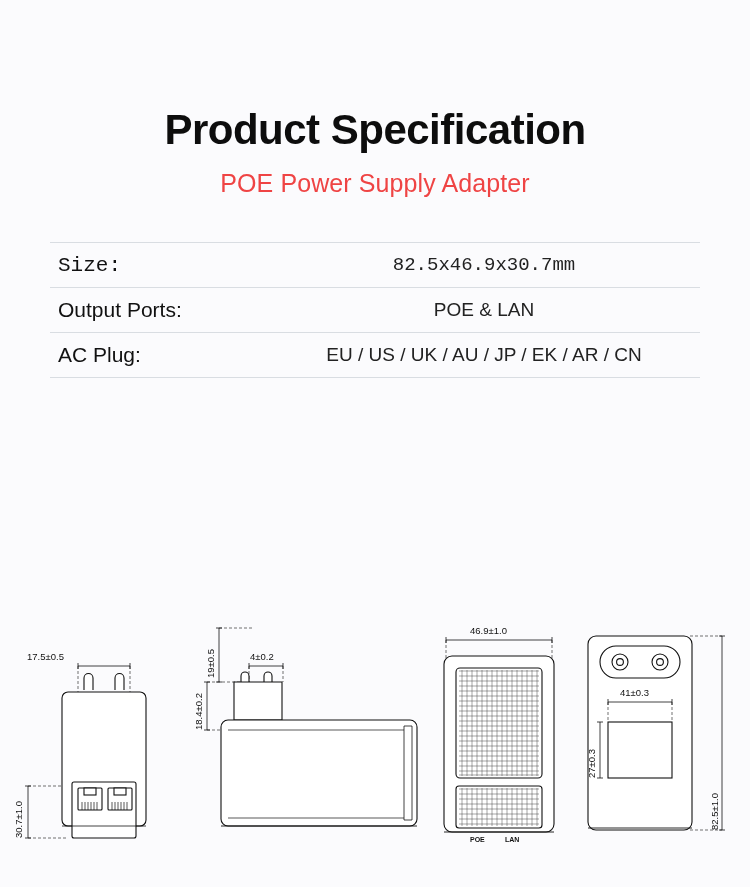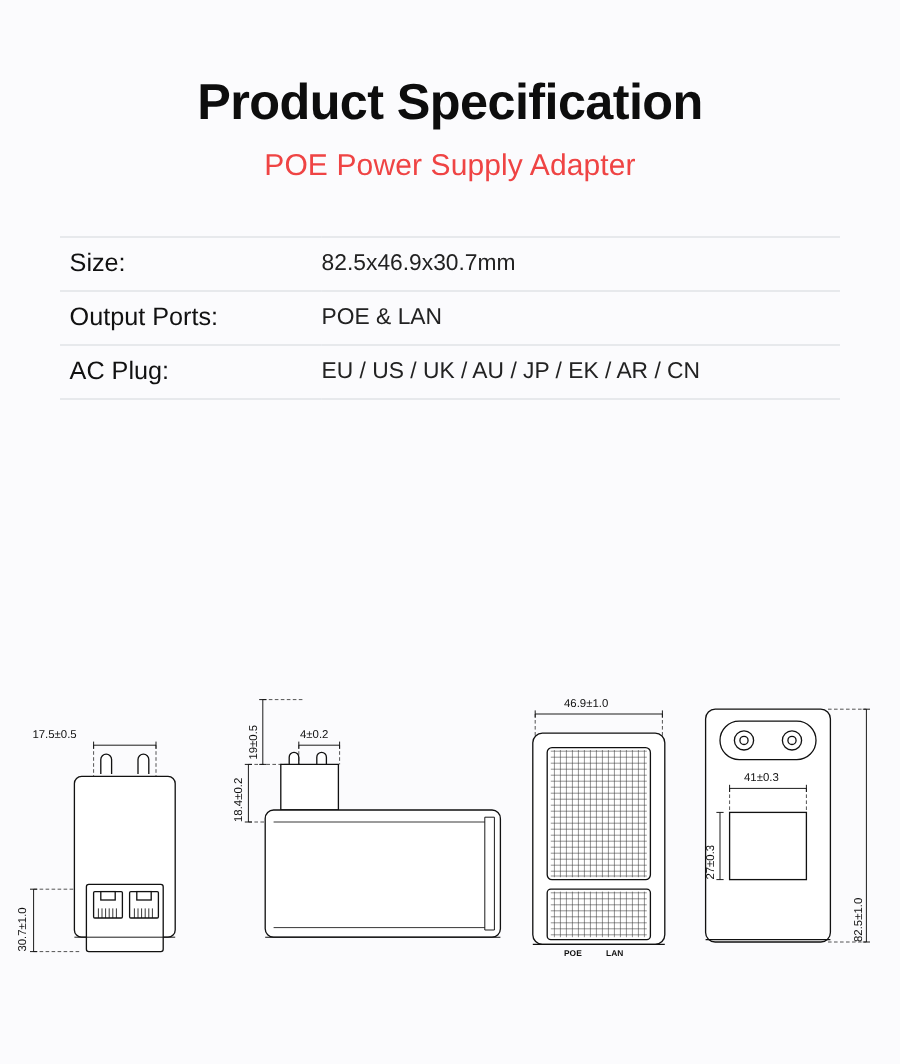--- a/index.html
+++ b/index.html
@@ -13,20 +13,21 @@
     font-family: "Liberation Sans", sans-serif;
     color: #111;
     overflow: hidden;
     position: relative;
   }
   .page {
     width: 750px;
     height: 647px;
     position: relative;
     box-sizing: border-box;
+    margin-top: 45px;
   }
 
   
   .header {
     padding-top: 62px;
     text-align: center;
   }
   .title {
     font-size: 42px;
     font-weight: bold;
@@ -51,32 +52,34 @@
   .spec-table tr {
     height: 45px;
   }
   .spec-table td {
     border-bottom: 1px solid #d9dde2;
     vertical-align: middle;
     padding: 0;
   }
   .spec-table tr:first-child td {
     border-top: 1px solid #d9dde2;
+    font-family: Liberation Mono, monospace;
   }
   .spec-label {
     width: 210px;
     font-size: 21px;
     color: #111;
     padding-left: 8px !important;
     white-space: nowrap;
   }
   .spec-value {
     font-size: 19px;
     color: #222;
     white-space: nowrap;
+    text-align: center;
   }
   .dc-symbol {
     display: inline-block;
     width: 17px;
     height: 11px;
     position: relative;
     vertical-align: -1px;
     margin: 0 3px;
   }
   .dc-symbol .bar {

